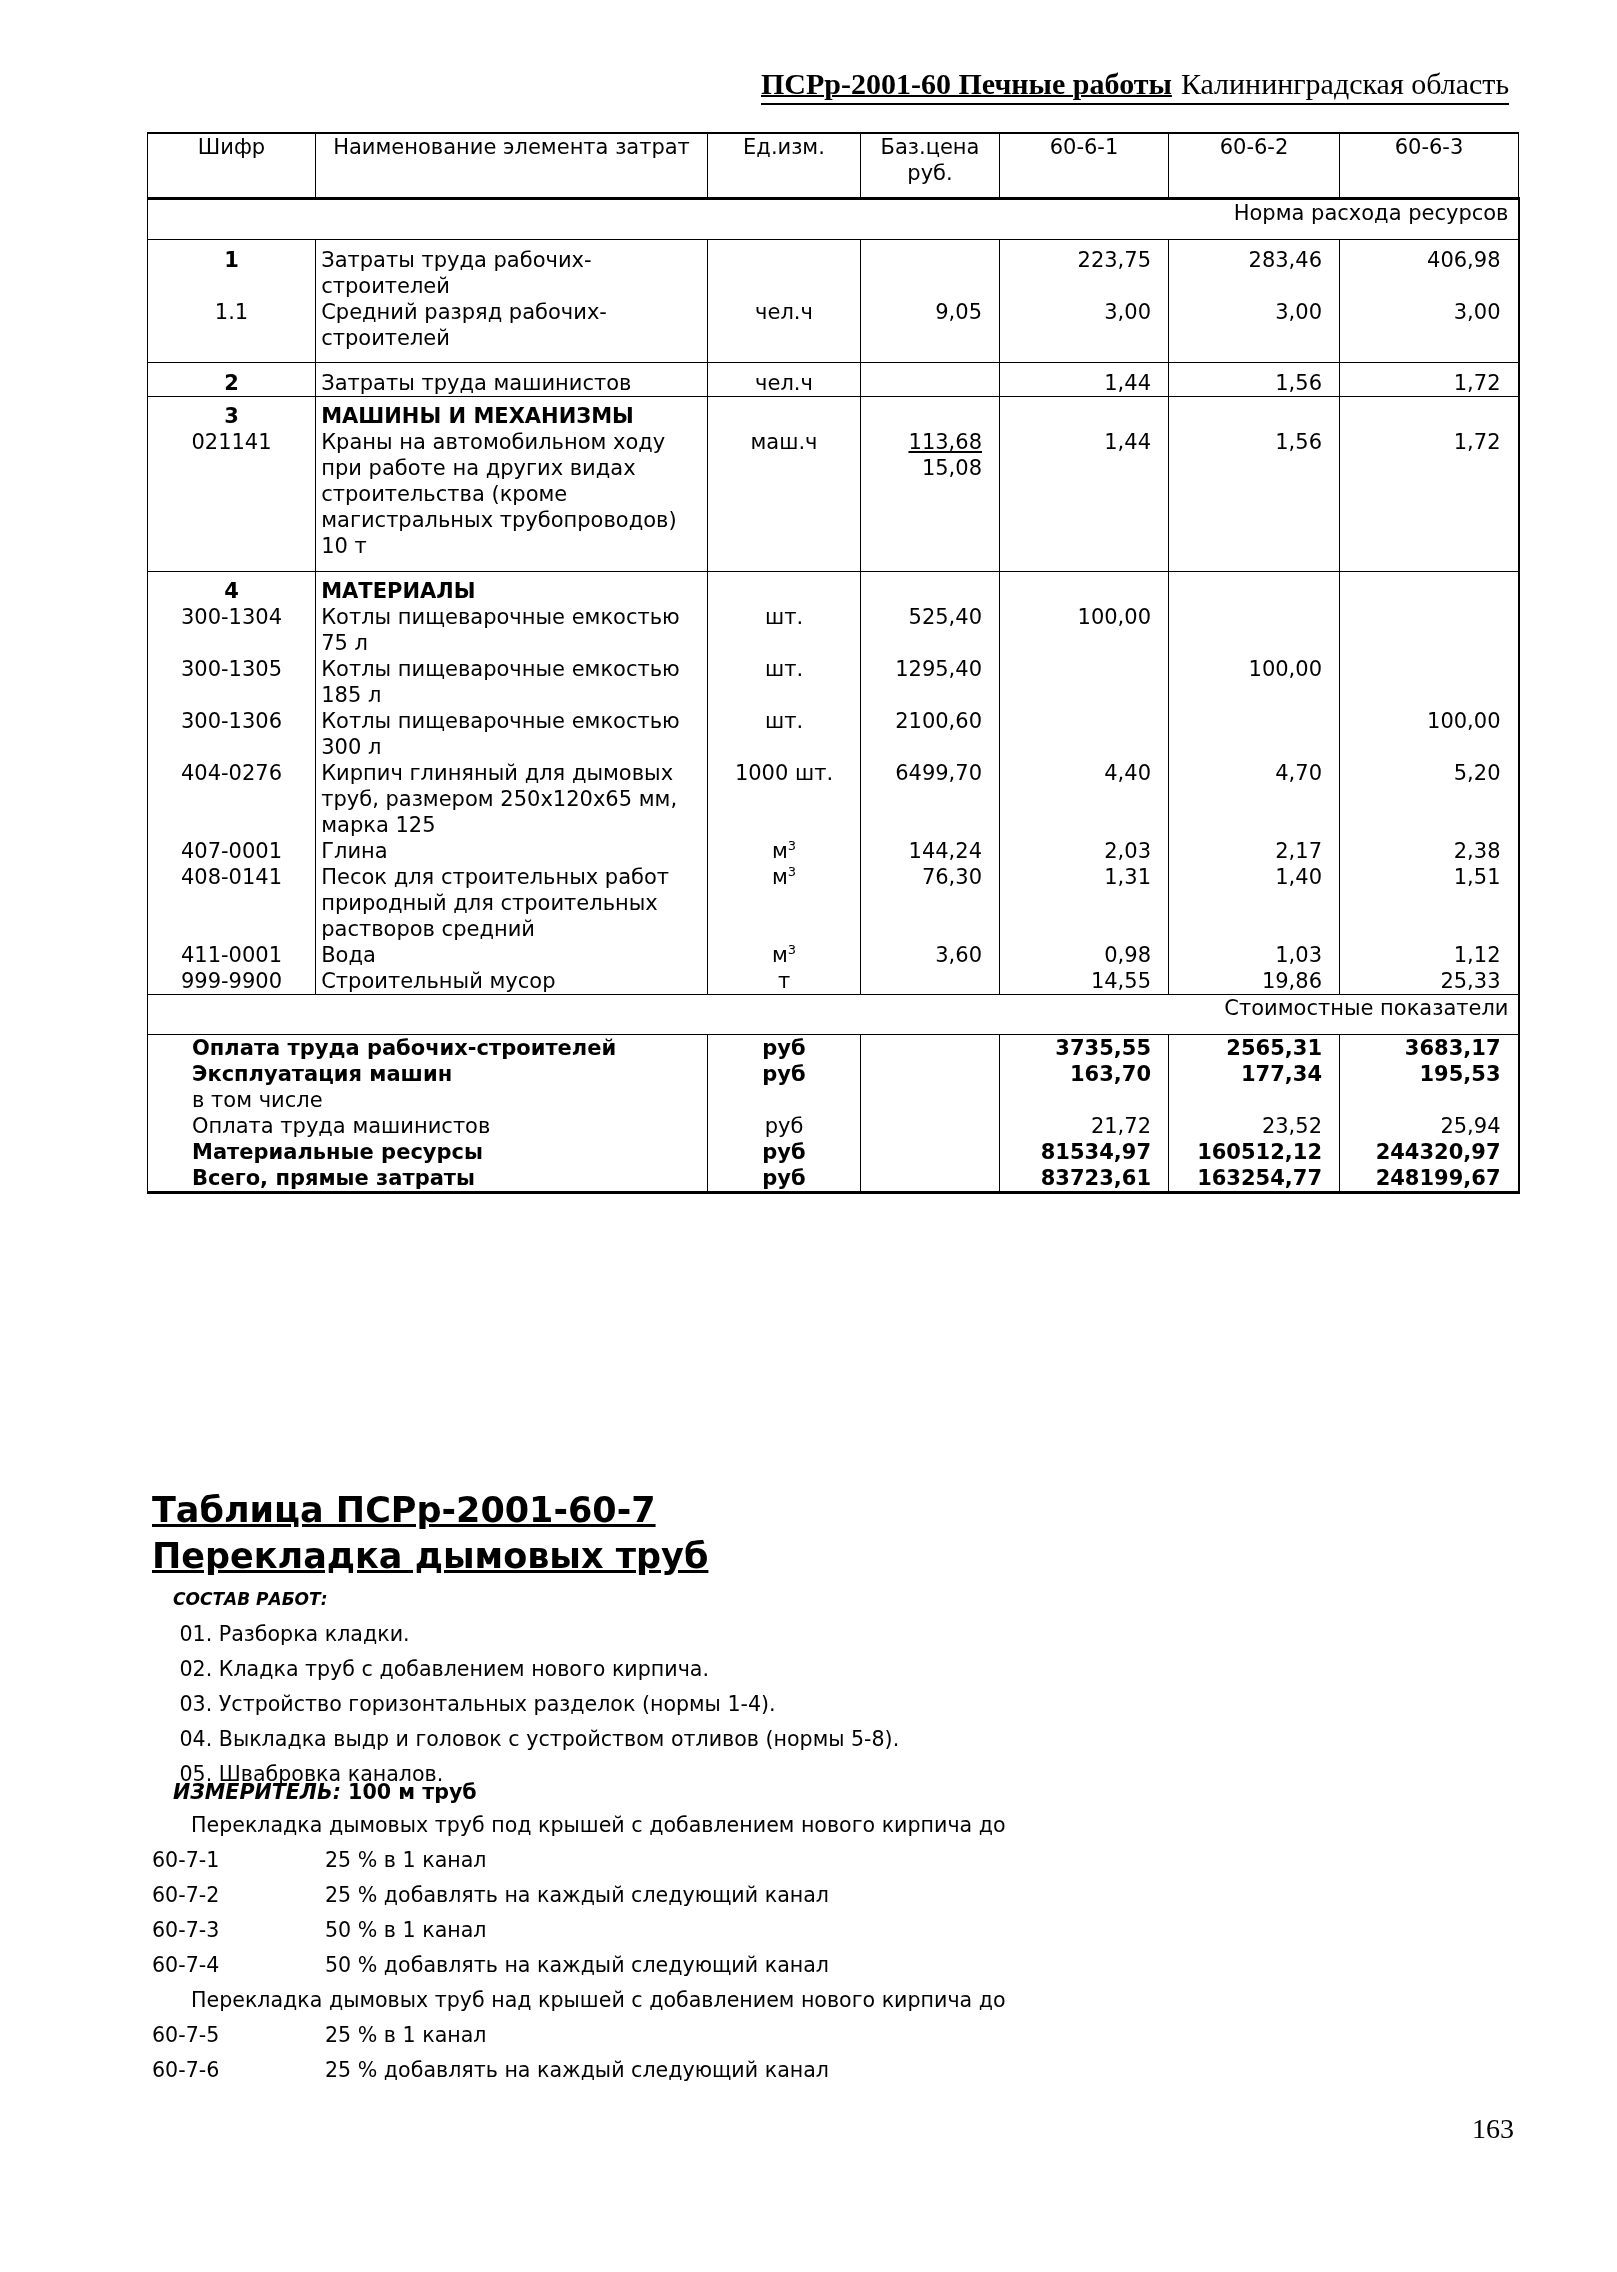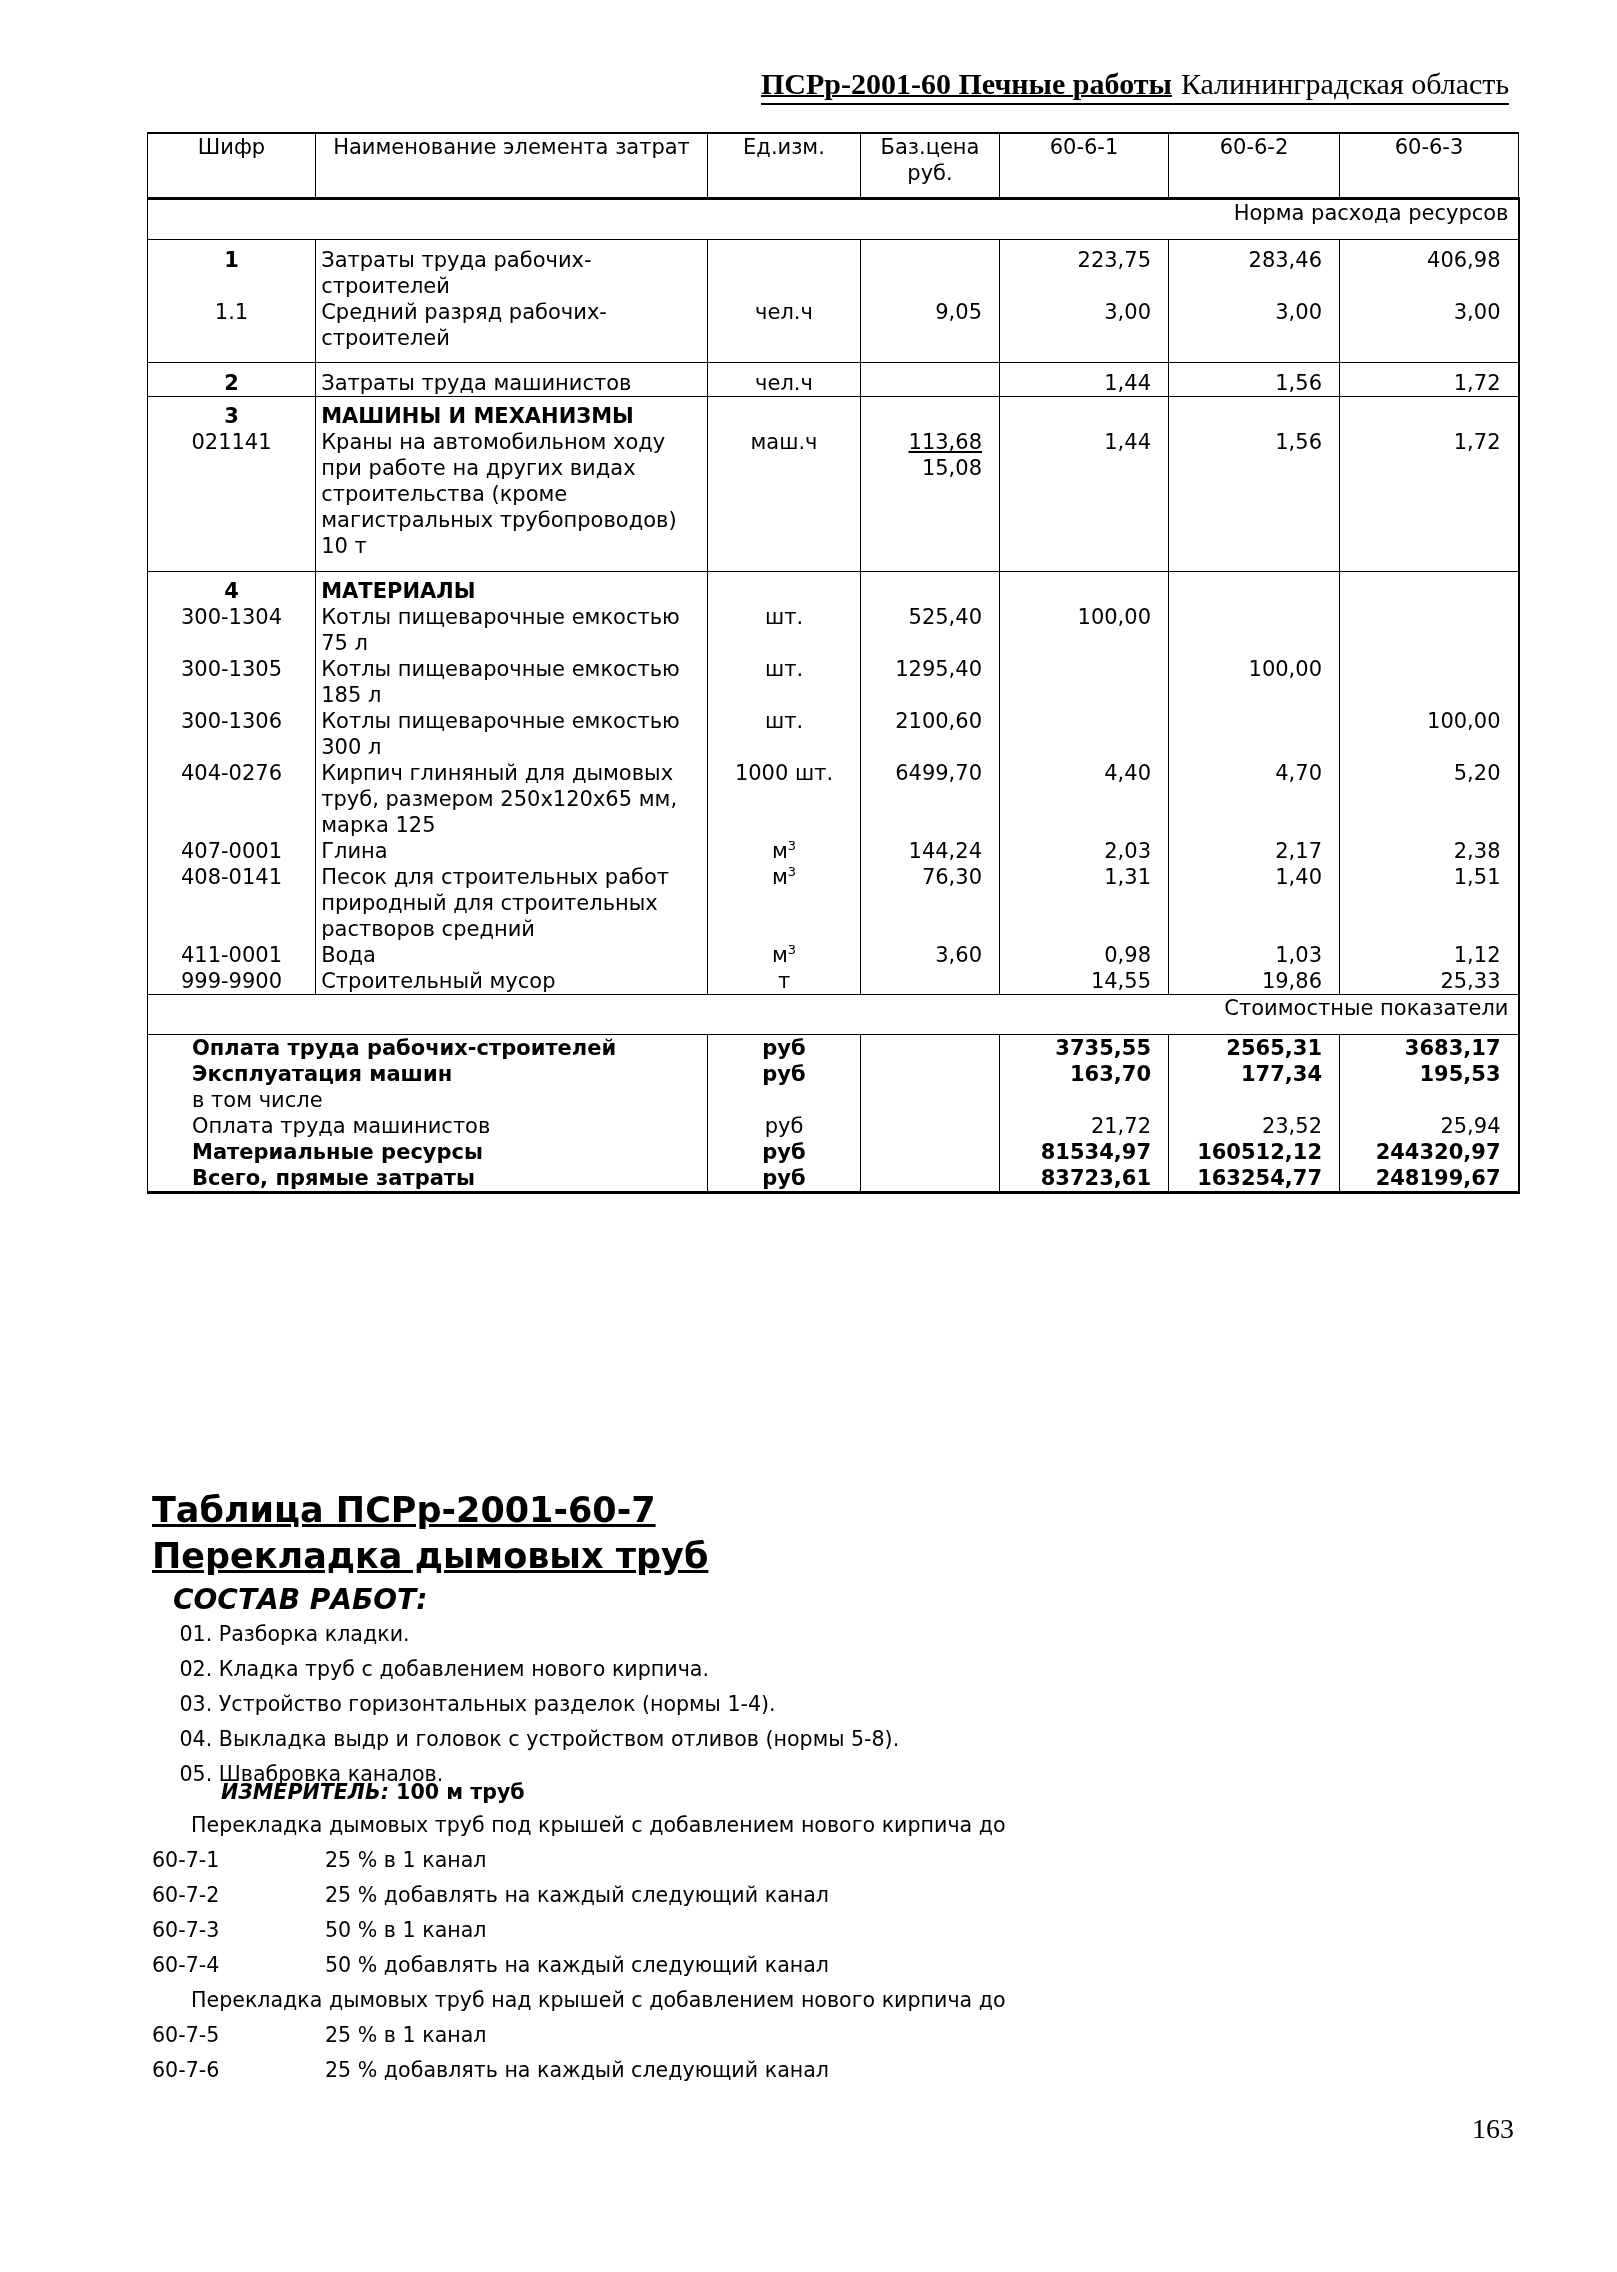--- a/index.html
+++ b/index.html
@@ -36,24 +36,24 @@
   .sum td { border-left: 1.3px solid #000; border-right: 1.3px solid #000; line-height: 30px; }
   .sum td:first-child { border-left: 1.9px solid #000; padding-left: 44px; }
   .sum td:last-child { border-right: 2.6px solid #000; }
   .sum td.num { text-align: right; padding-right: 17px; }
   .sum td.unit { text-align: center; }
   .sum.last td { border-bottom: 3.2px solid #000; }
   sup { font-size: 13px; line-height: 0; }
 
   .section-title { position: absolute; left: 152px; top: 1487px; font-size: 35px; font-weight: bold; line-height: 46px; text-decoration: underline; }
   .composition { position: absolute; left: 173px; top: 1582px; font-size: 20.6px; line-height: 35px; }
-  .composition .label { font-weight: bold; font-style: italic; font-size: 28px; }
+  .composition .label { font-weight: bold; font-style: italic; font-size: 17px; }
   .composition .item { padding-left: 6.5px; }
   .meter { position: absolute; left: 173px; top: 1780px; font-size: 20.6px; font-weight: bold; }
-  .meter .lbl { font-style: italic; margin-left: 48px; }
+  .meter .lbl { font-style: italic; }
   .variants { position: absolute; left: 152px; top: 1808px; font-size: 20.6px; line-height: 35px; }
   .variants .grouptitle { padding-left: 39px; }
   .variants .vrow { display: flex; }
   .variants .vcode { width: 173px; }
   .page-number { position: absolute; left: 1472px; top: 2113px; font-family: "Liberation Serif", serif; font-size: 28px; }
 </style>
 </head>
 <body>
 
 <div class="page-header">

